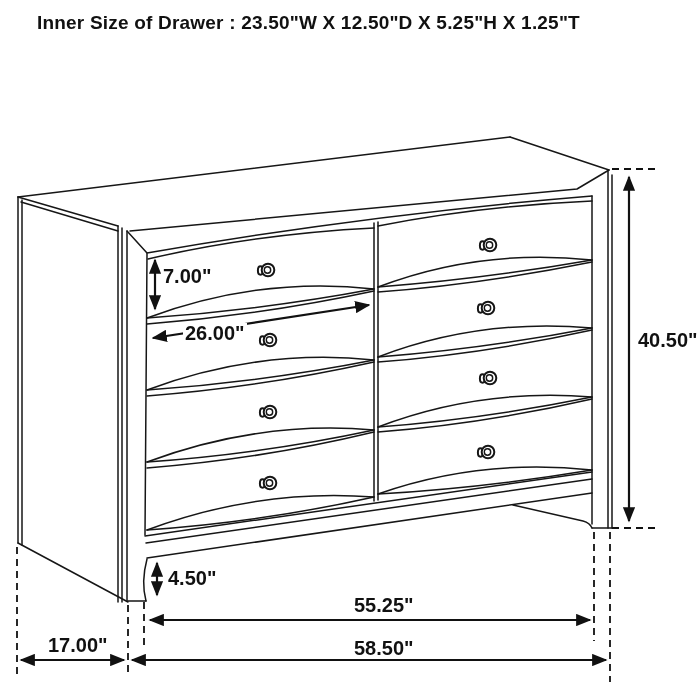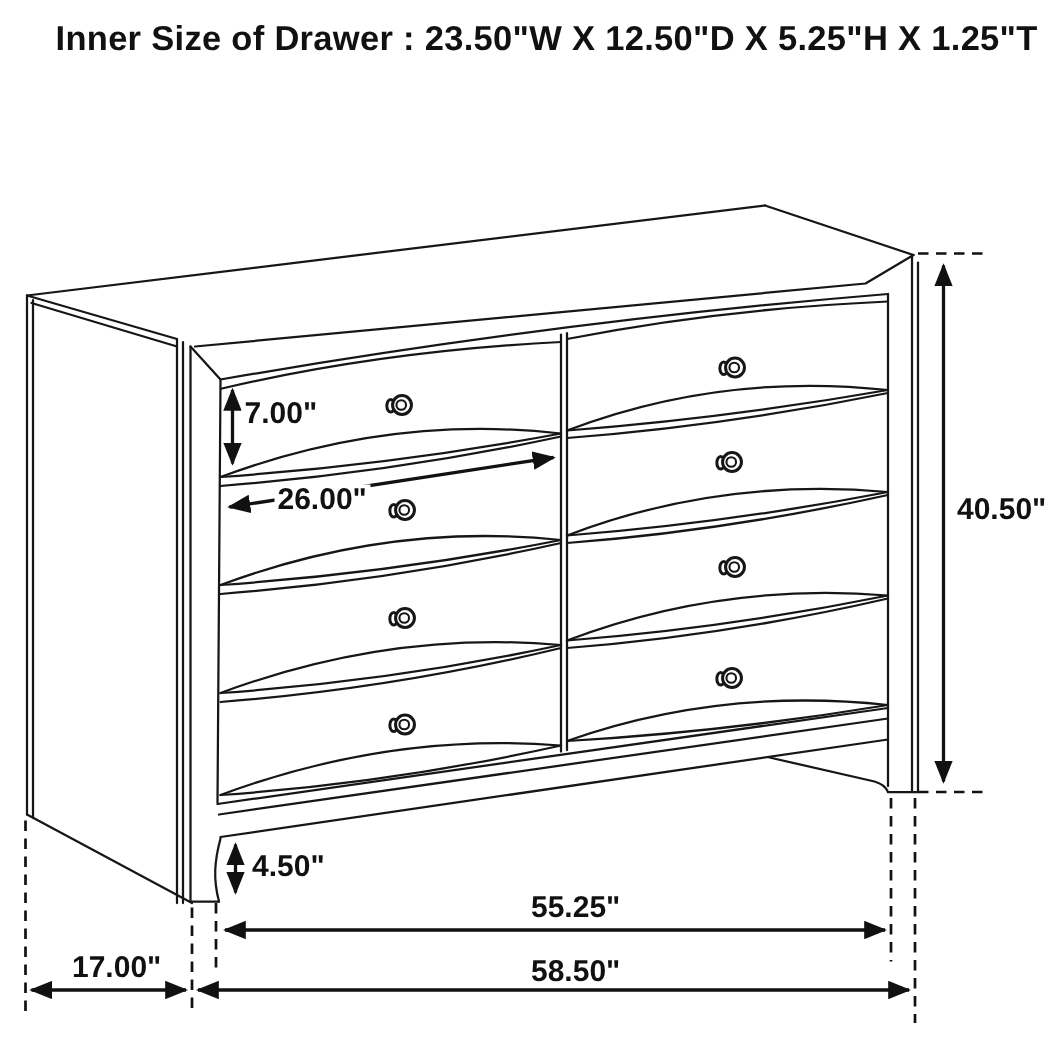--- a/index.html
+++ b/index.html
@@ -5,21 +5,21 @@
   html,body{margin:0;padding:0;background:#ffffff;}
   .canvas{
     position:relative;
     width:700px;height:700px;
     background:#ffffff;
     font-family:"Liberation Sans", sans-serif;
     overflow:hidden;
   }
   .page-title{
     position:absolute;left:37px;top:12px;
-    font-size:23px;font-weight:bold;color:#111;
+    font-size:19px;font-weight:bold;color:#111;
     white-space:nowrap;letter-spacing:0.2px;
   }
   .dim-label{
     position:absolute;
     font-size:20px;font-weight:bold;color:#111;
     white-space:nowrap;background:#ffffff;line-height:1.0;
     padding:0 2px;
   }
   .lbl-7    {left:161px;top:266px;}
   .lbl-26   {left:183px;top:323px;}

